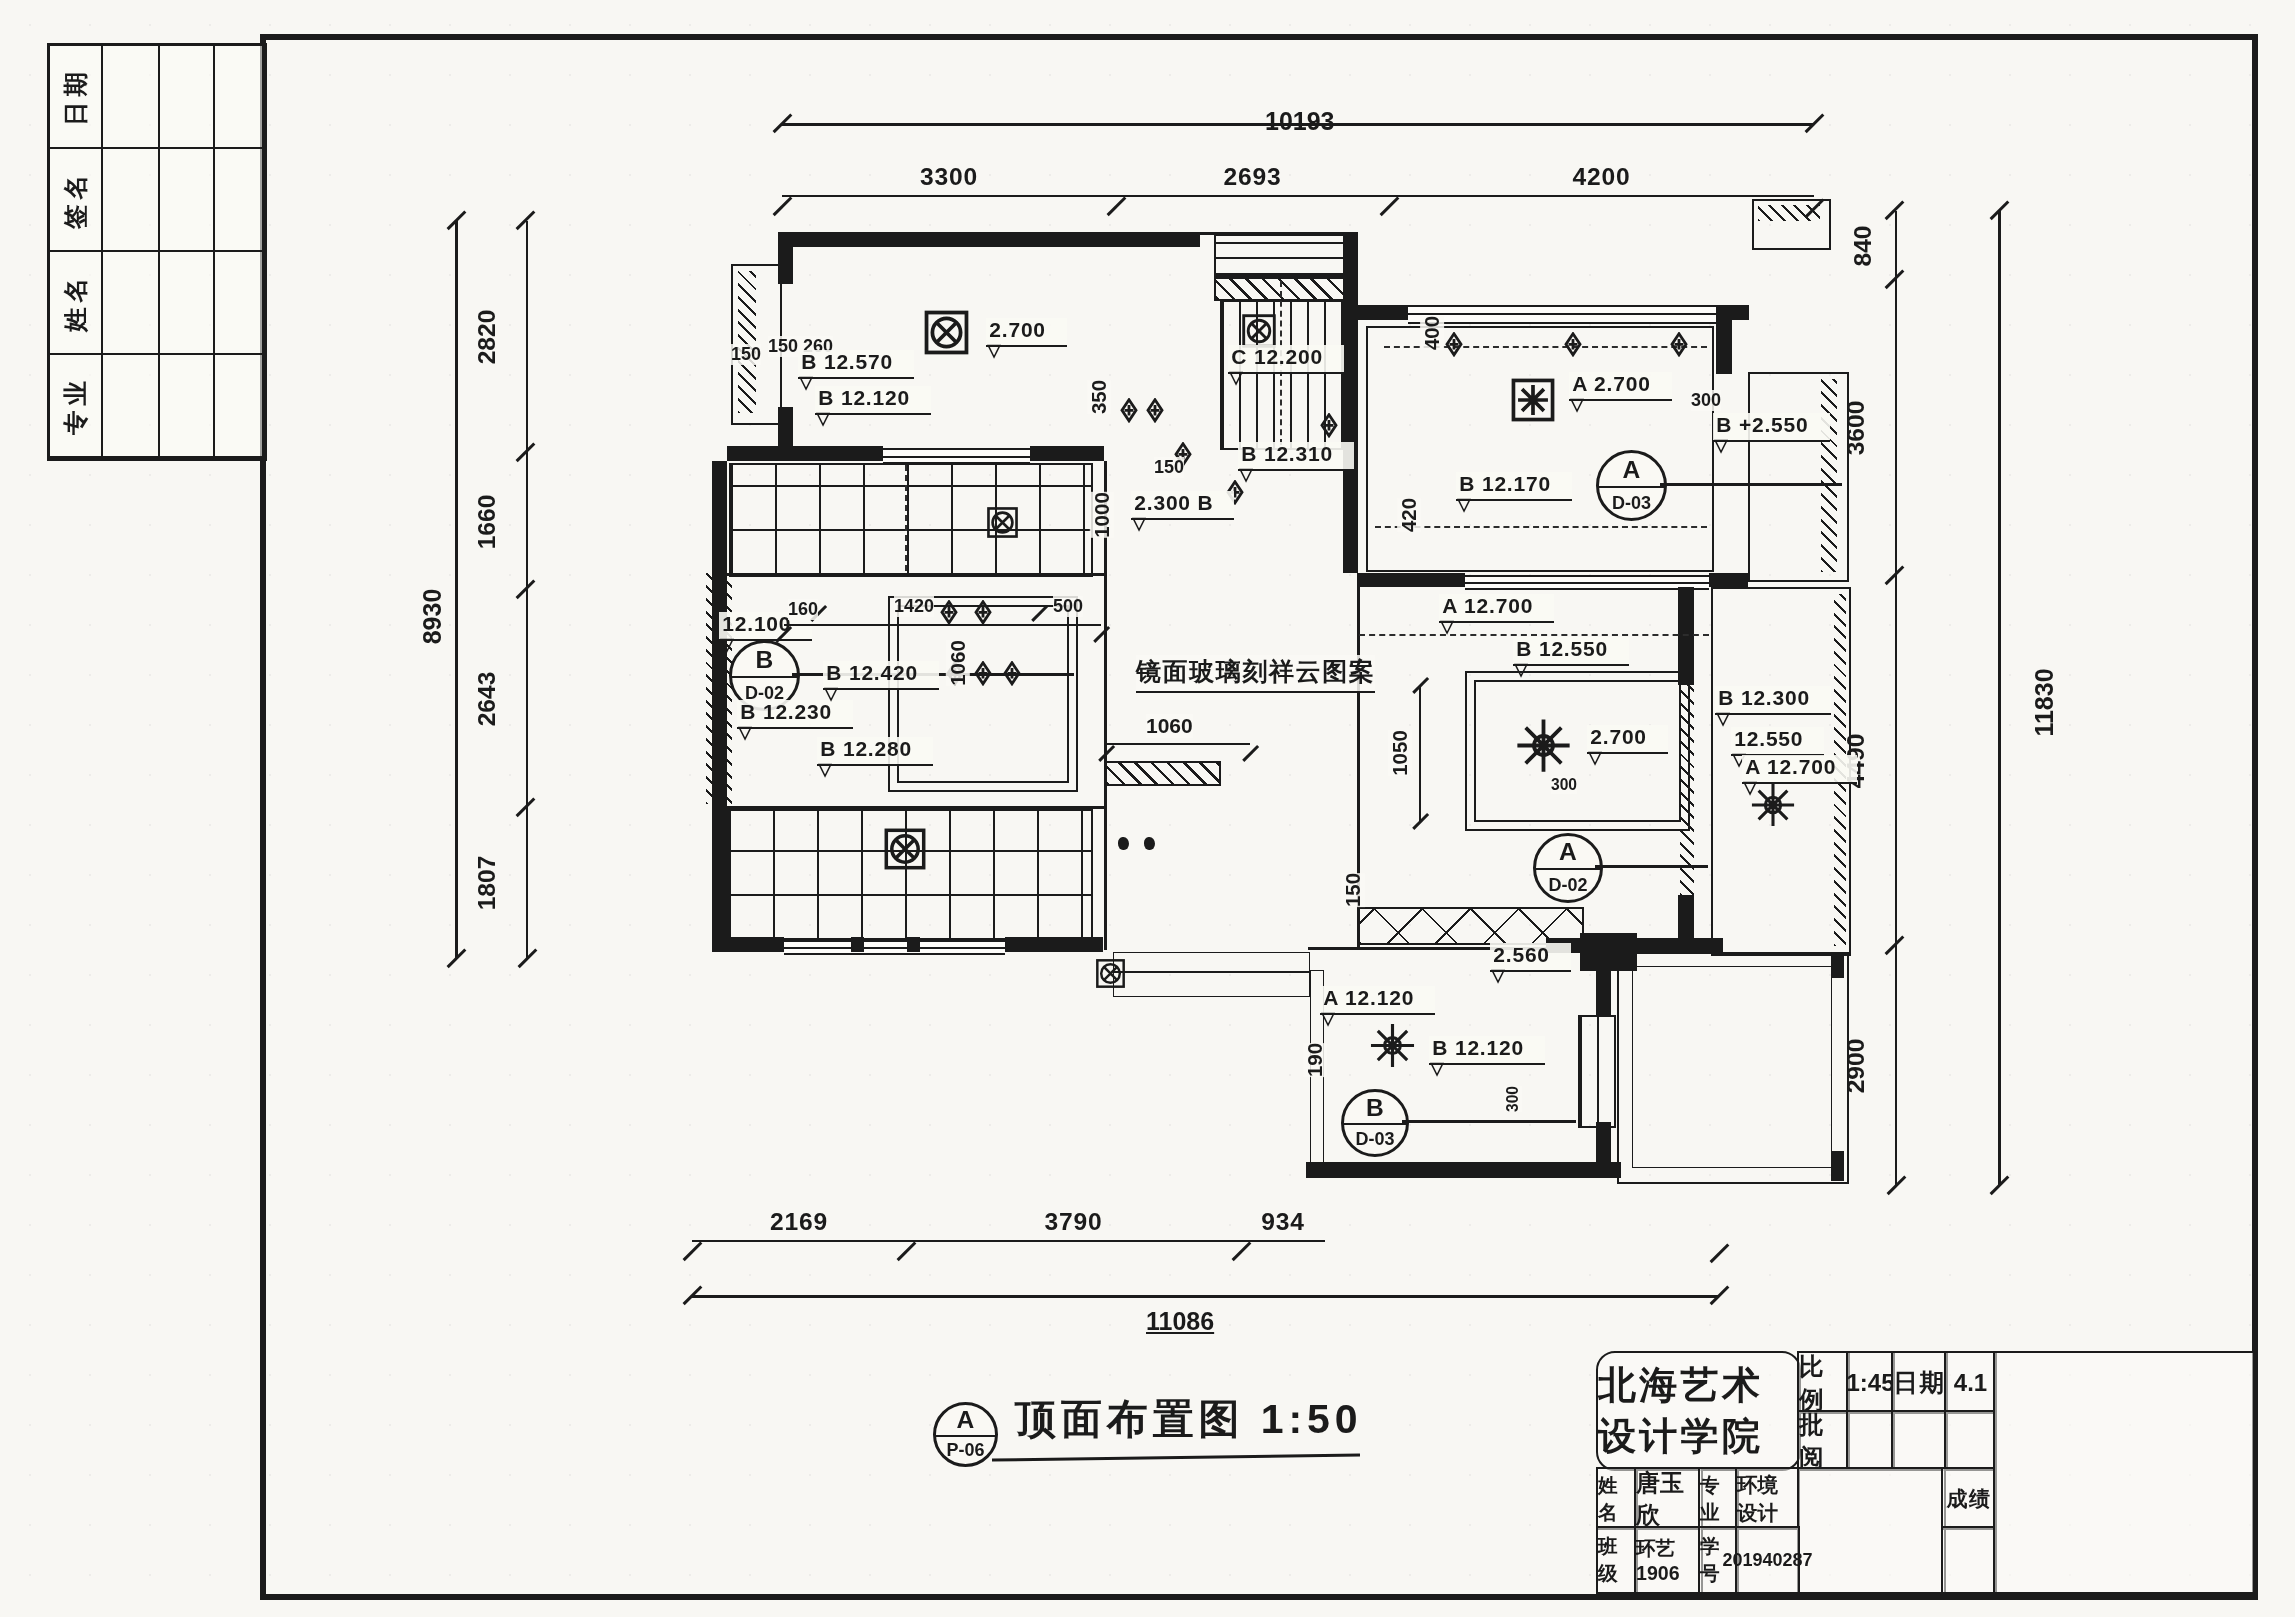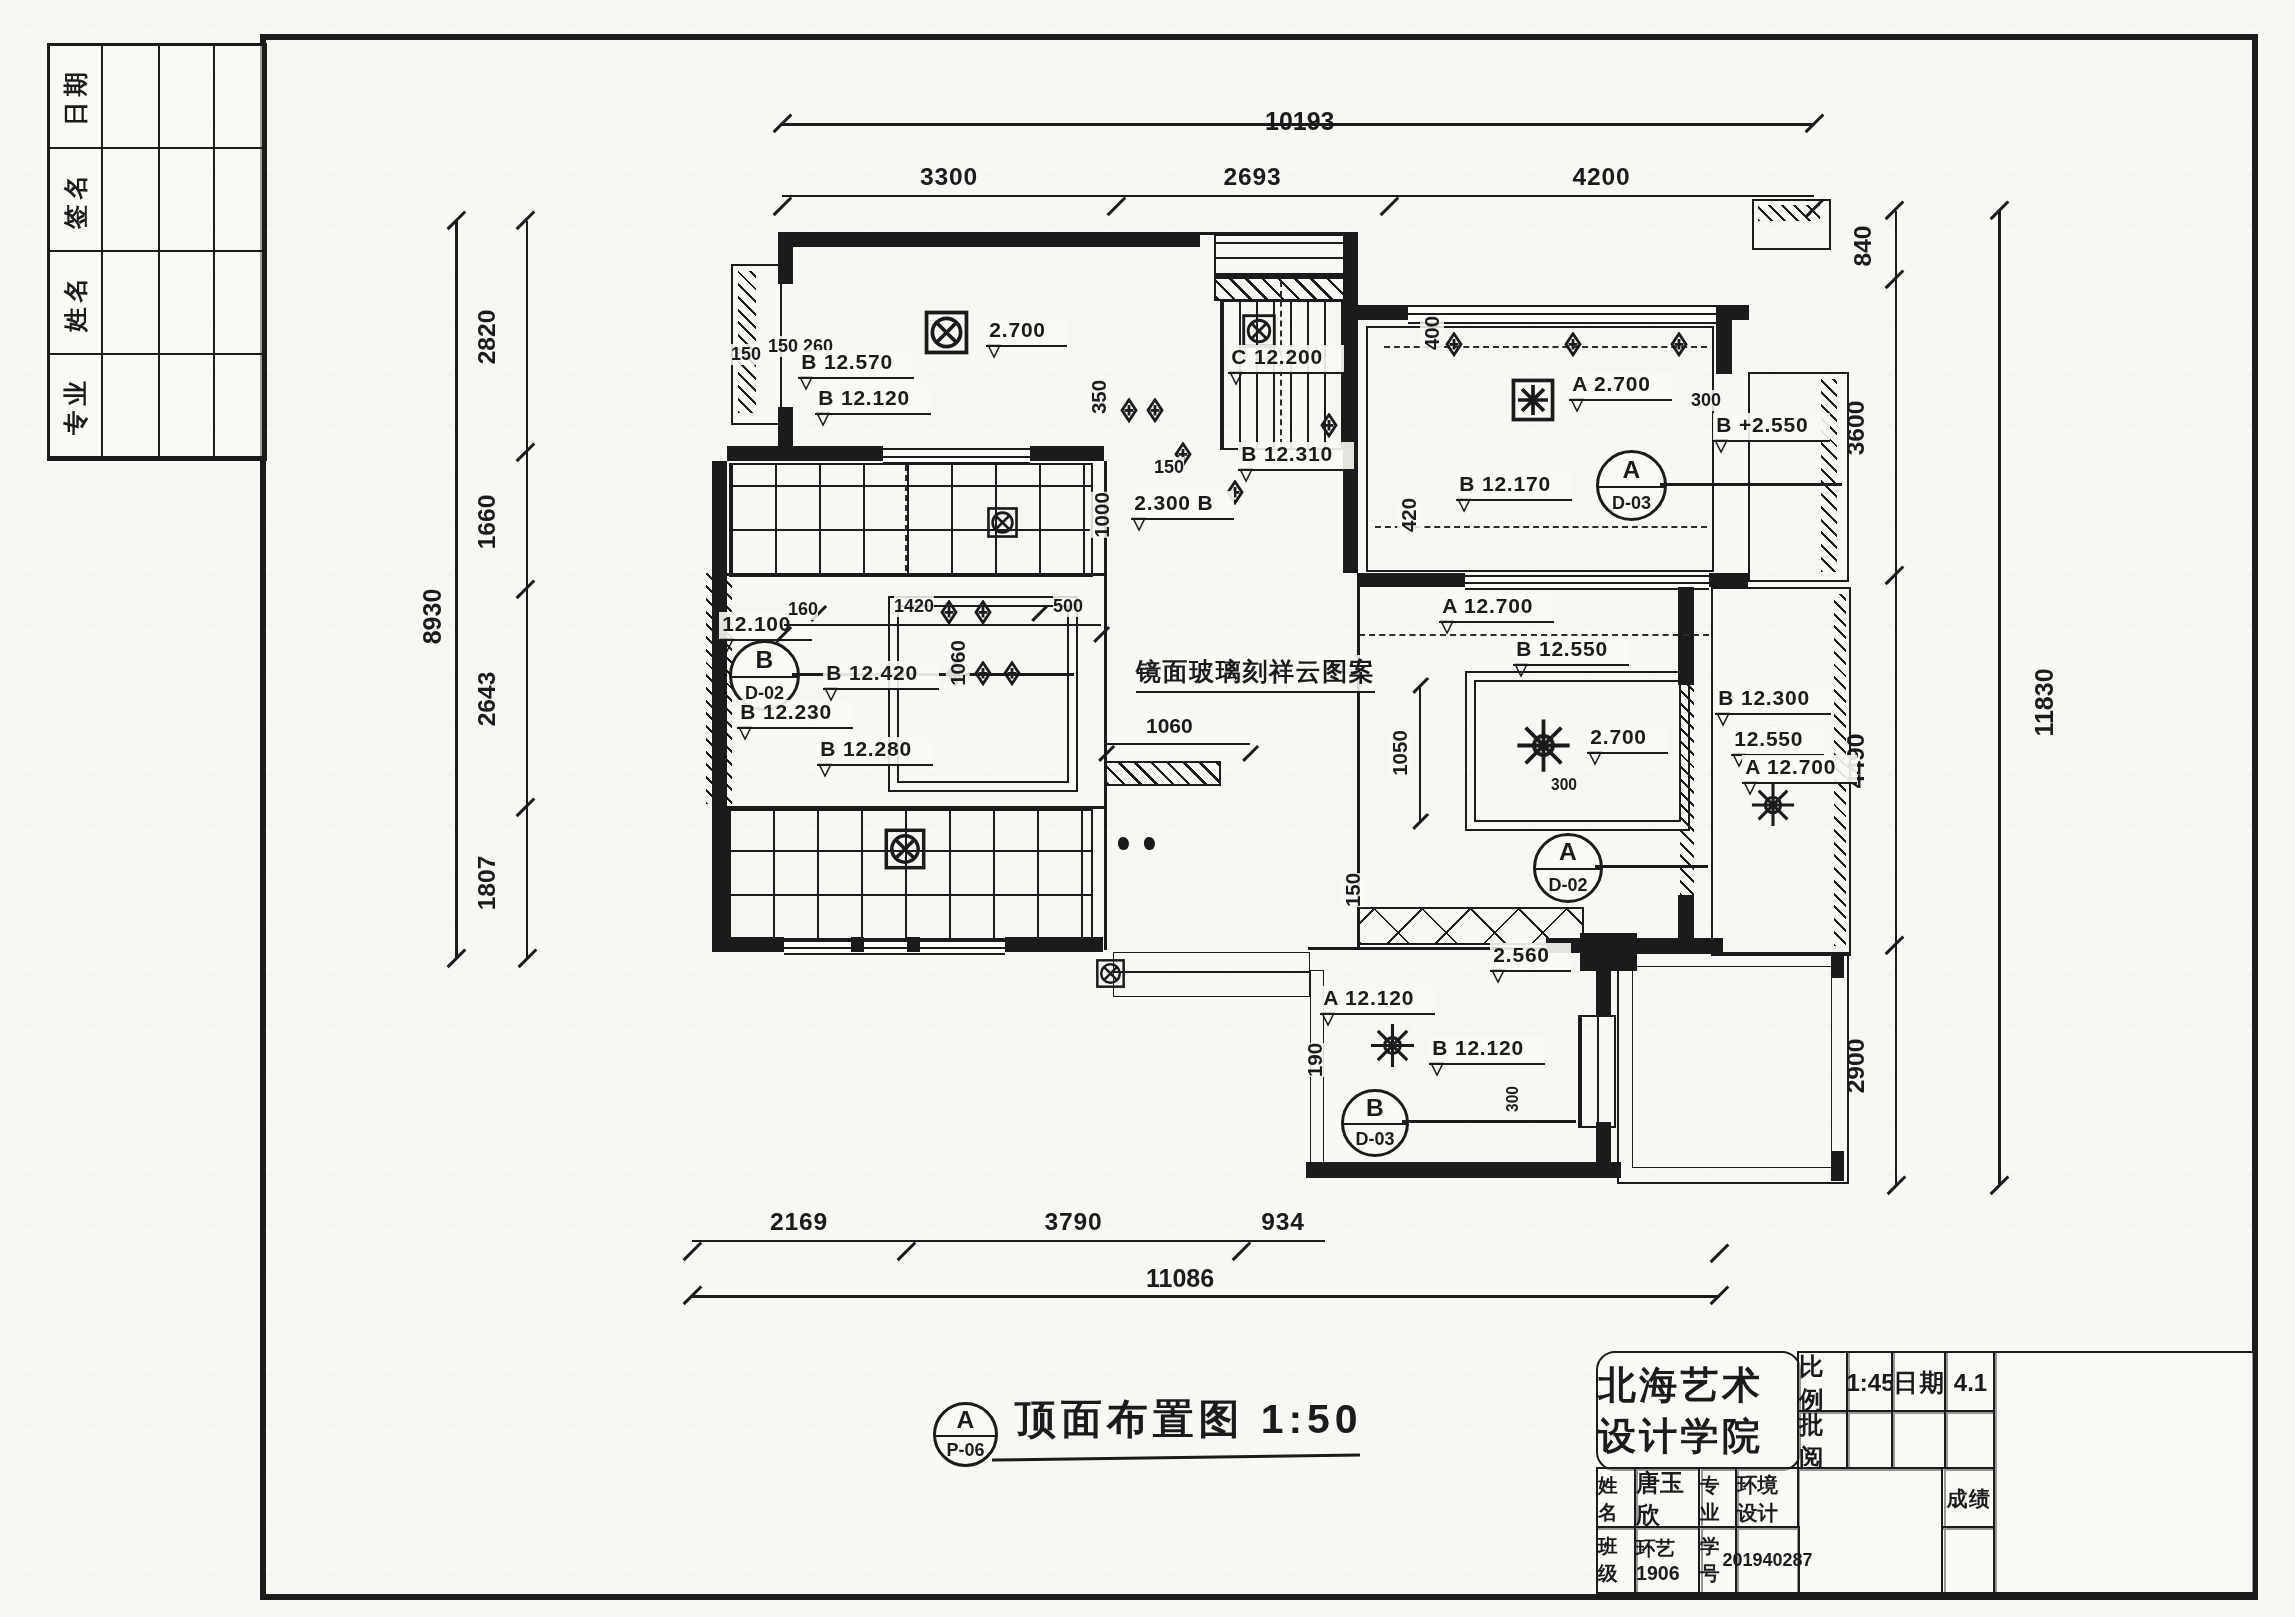--- a/index.html
+++ b/index.html
@@ -185,21 +185,21 @@
       <span class="lab">2169</span>
     </div>
   <div class="seg" style="width:335px;">
       <span class="lab">3790</span>
     </div>
   <div class="seg" style="width:84px;">
       <span class="lab">934</span>
     </div>
 </div>
 <div class="oline-h" style="left:692px;top:1295px;width:1027px;"></div>
-<div class="olab" style="left:1146px;top:1264px;">11086</div>
+<div class="olab" style="left:1146px;top:1307px;text-decoration:underline;">11086</div>
 
 <div class="abs wall" style="left:778px;top:232px;width:422px;height:14.7px;"></div>
 <div class="abs wall" style="left:778px;top:246px;width:14.7px;height:38px;"></div>
 <div class="abs wall" style="left:778px;top:407px;width:14.7px;height:54px;"></div>
 <div class="abs box" style="left:731px;top:264px;width:47px;height:157px;"></div>
 <div class="abs zz" style="left:738px;top:271px;width:18px;height:142px;"></div>
 <div class="abs wall" style="left:727px;top:446px;width:156px;height:14.7px;"></div>
 <div class="abs wall" style="left:1030px;top:446px;width:74px;height:14.7px;"></div>
 <div class="abs track" style="left:883px;top:448px;width:147px;height:11.5px;"></div>
 <div class="abs wall" style="left:712px;top:461px;width:14.7px;height:489px;"></div>

